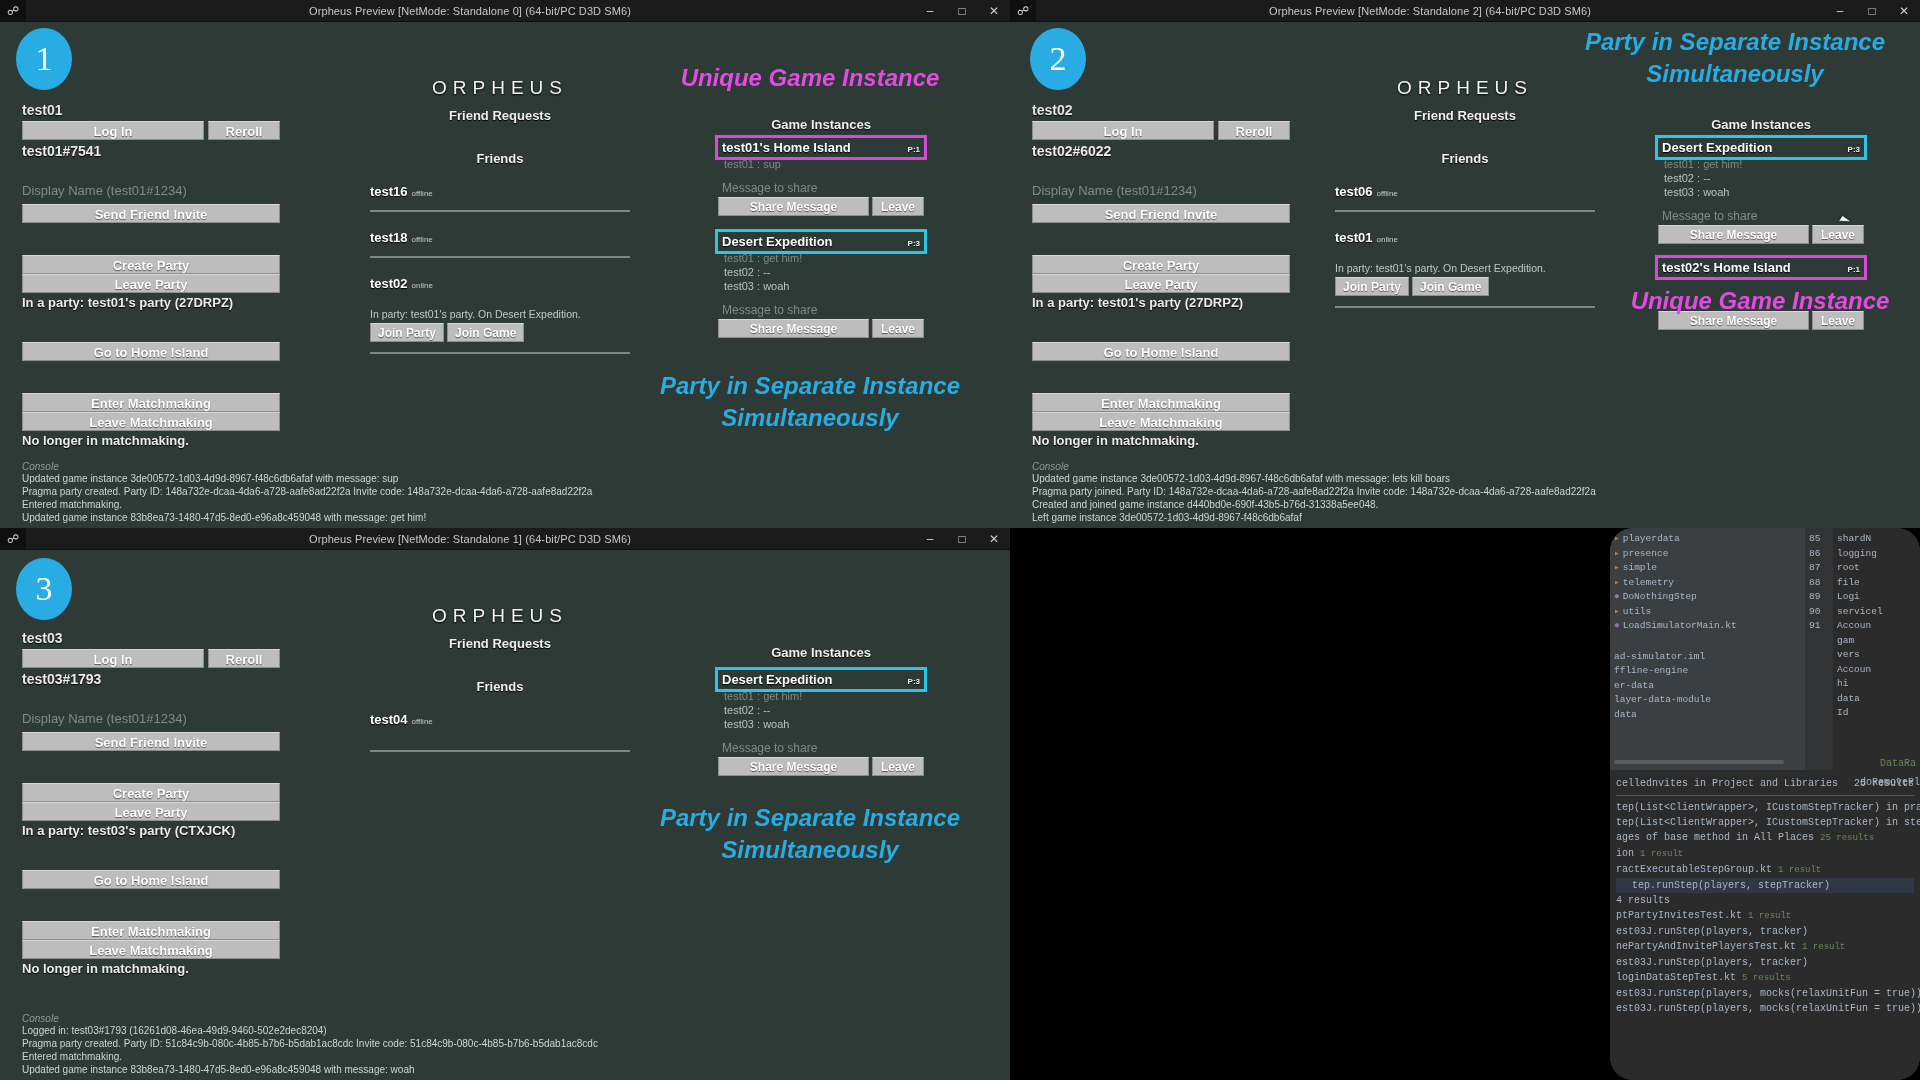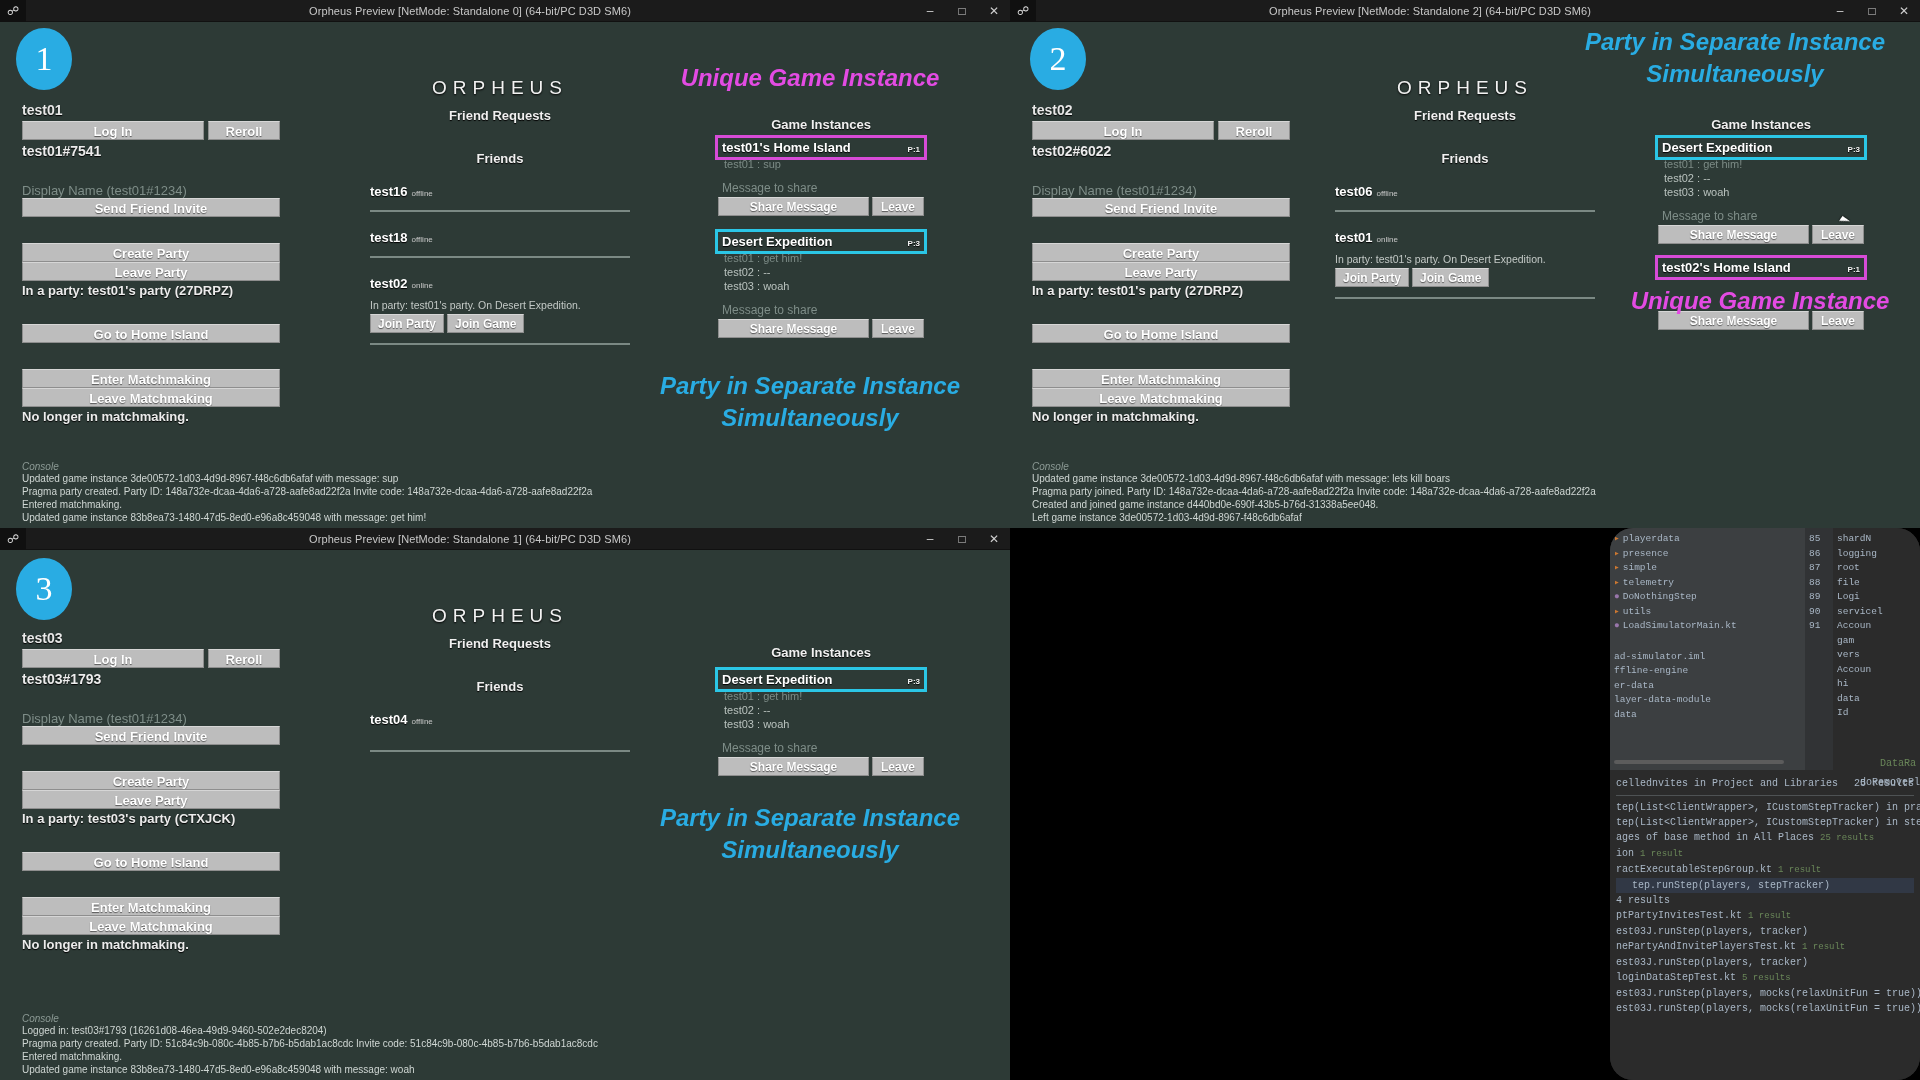--- a/index.html
+++ b/index.html
@@ -39,37 +39,37 @@
     background: #bdbdbd; color: #fff; text-align: center;
     font-size: 13px; font-weight: 600; line-height: 19px; height: 19px;
     border: 1px solid #8e8e8e; border-top-color:#d6d6d6;
     text-shadow: 0 1px 1px rgba(0,0,0,.55);
     white-space: nowrap; overflow: hidden;
   }
   .ubtn.wide { flex: 1; }
   .ubtn.small { width: 72px; }
   .tagline { color:#ececec; font-size: 14px; font-weight: 700; margin-top: 3px; text-shadow:0 1px 1px #000;}
   .field-ph { color:#7e8d88; font-size: 13px; margin-top: 24px; }
-  .stack { margin-top: 0; }
+  .stack { margin-top: 6px; }
   .stack .ubtn { width: 100%; }
   .gap-lg { height: 26px; }
   .note { color:#ececec; font-size: 13px; font-weight: 700; margin-top: 2px; text-shadow:0 1px 1px #000;}
 
   
   .col-mid { position: absolute; width: 260px; text-align: center; }
   .brand {
     color: #f2f2f2; font-size: 19px; letter-spacing: 6px; font-weight: 400;
     text-shadow: 0 1px 2px #000;
   }
   .sub-h { color:#f0f0f0; font-size: 13px; font-weight: 700; margin-top: 9px; text-shadow:0 1px 1px #000;}
   .friends-h { color:#f0f0f0; font-size: 13px; font-weight: 700; margin-top: 28px; text-shadow:0 1px 1px #000;}
   .friend { text-align: left; margin-top: 16px; }
   .friend .nm { color:#fff; font-size: 13px; font-weight: 700; text-shadow:0 1px 1px #000;}
   .friend .st { color:#c9c9c9; font-size: 8px; margin-left: 4px; }
-  .friend .meta { color:#c3c9c6; font-size: 10.5px; margin-top: 7px; }
+  .friend .meta { color:#c3c9c6; font-size: 10.5px; margin-top: 16px; }
   .friend .acts { display:flex; gap:3px; margin-top: 3px; }
   .friend .acts .ubtn { font-size: 12px; padding: 0 7px; }
   .hr { height: 2px; background:#96a49f; margin-top: 10px; opacity:.75; }
 
   
   .col-right { position: absolute; width: 206px; }
   .gi-h { color:#f0f0f0; font-size: 13px; font-weight:700; text-align:center; text-shadow:0 1px 1px #000;}
   .inst { margin-top: 6px; }
   .inst-title {
     color:#fff; font-size: 13px; font-weight: 700; padding: 2px 4px;

